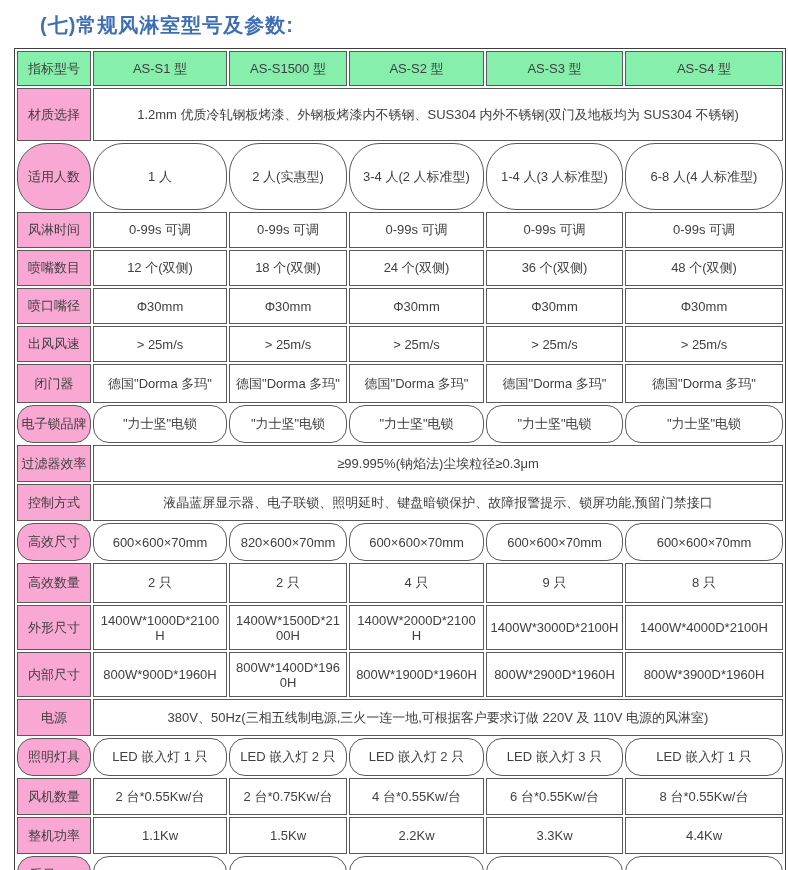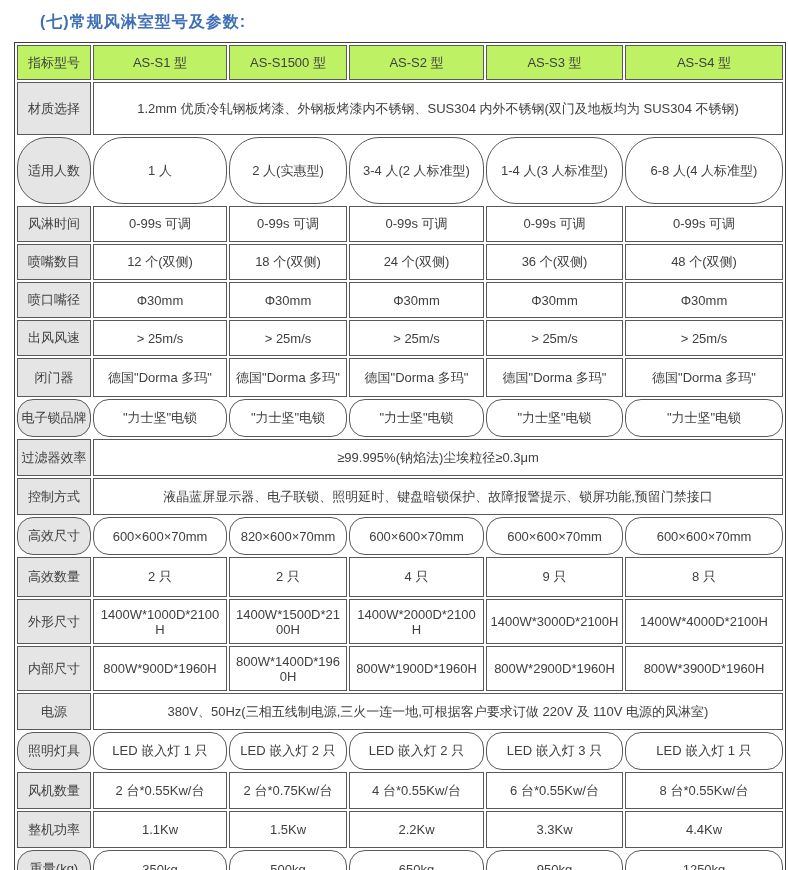--- a/index.html
+++ b/index.html
@@ -6,21 +6,21 @@
     margin: 0;
     padding: 0;
     background: #ffffff;
     width: 788px;
     font-family: "Liberation Sans", "DejaVu Sans", sans-serif;
     color: #404040;
   }
   .page-title {
     color: #3e6fb5;
     font-weight: bold;
-    font-size: 16px;
+    font-size: 20px;
     letter-spacing: 1px;
     margin: 12px 0 9px 40px;
   }
   table.spec {
     margin-left: 14px;
     width: 760px;
     border-collapse: separate;
     border-spacing: 2px;
     border: 1px solid #3f3f3f;
     background: #ffffff;
@@ -29,23 +29,23 @@
   th, td {
     border: 1px solid #595959;
     text-align: center;
     vertical-align: middle;
     font-size: 13px;
     font-weight: normal;
     padding: 2px 3px;
     overflow: hidden;
     word-break: break-all;
   }
-  th { background: #bef264; }
+  th { background: #86efac; }
   td { background: #ffffff; }
-  td.label { background: #e5e5e5; }
+  td.label { background: #f9a8d4; }
   
   tr.rh35 > * { height: 29px; }
   tr.rh53 > * { height: 47px; }
   tr.rh67 > * { height: 61px; border-radius: 30px; }
   tr.rh36 > * { height: 30px; }
   tr.rh37 > * { height: 31px; }
   tr.rh38 > * { height: 32px; border-radius: 16px; }
   tr.rh39 > * { height: 33px; }
   tr.rh40 > * { height: 34px; }
   tr.rh45 > * { height: 39px; margin-top: 20px; }

